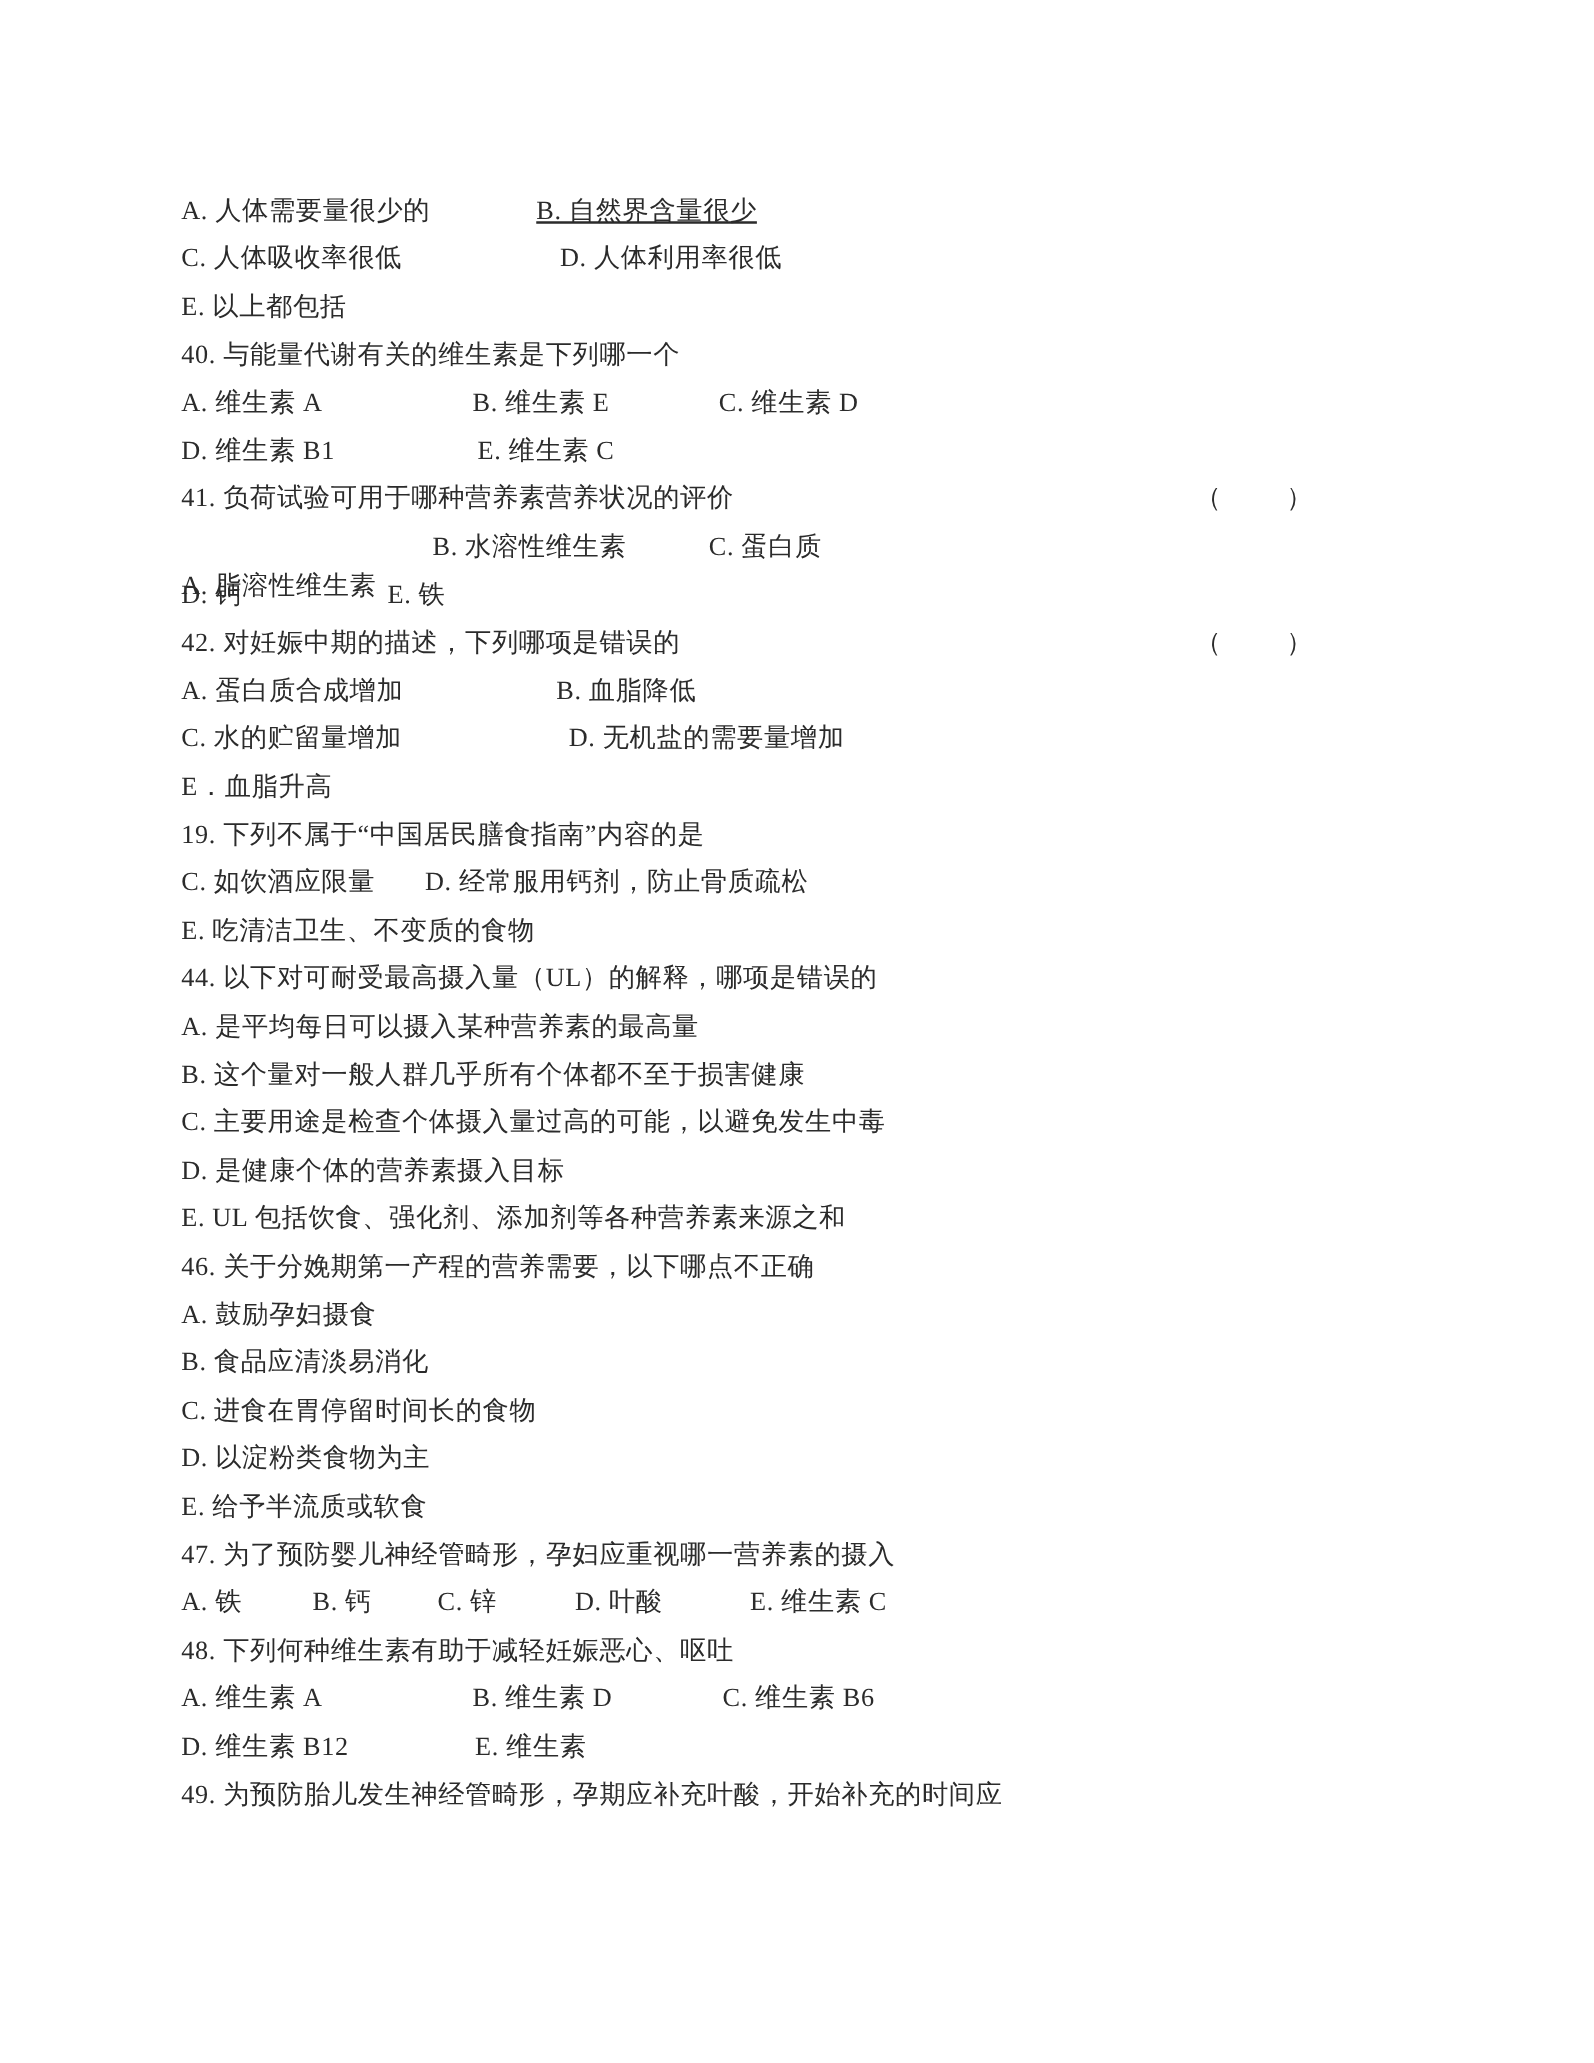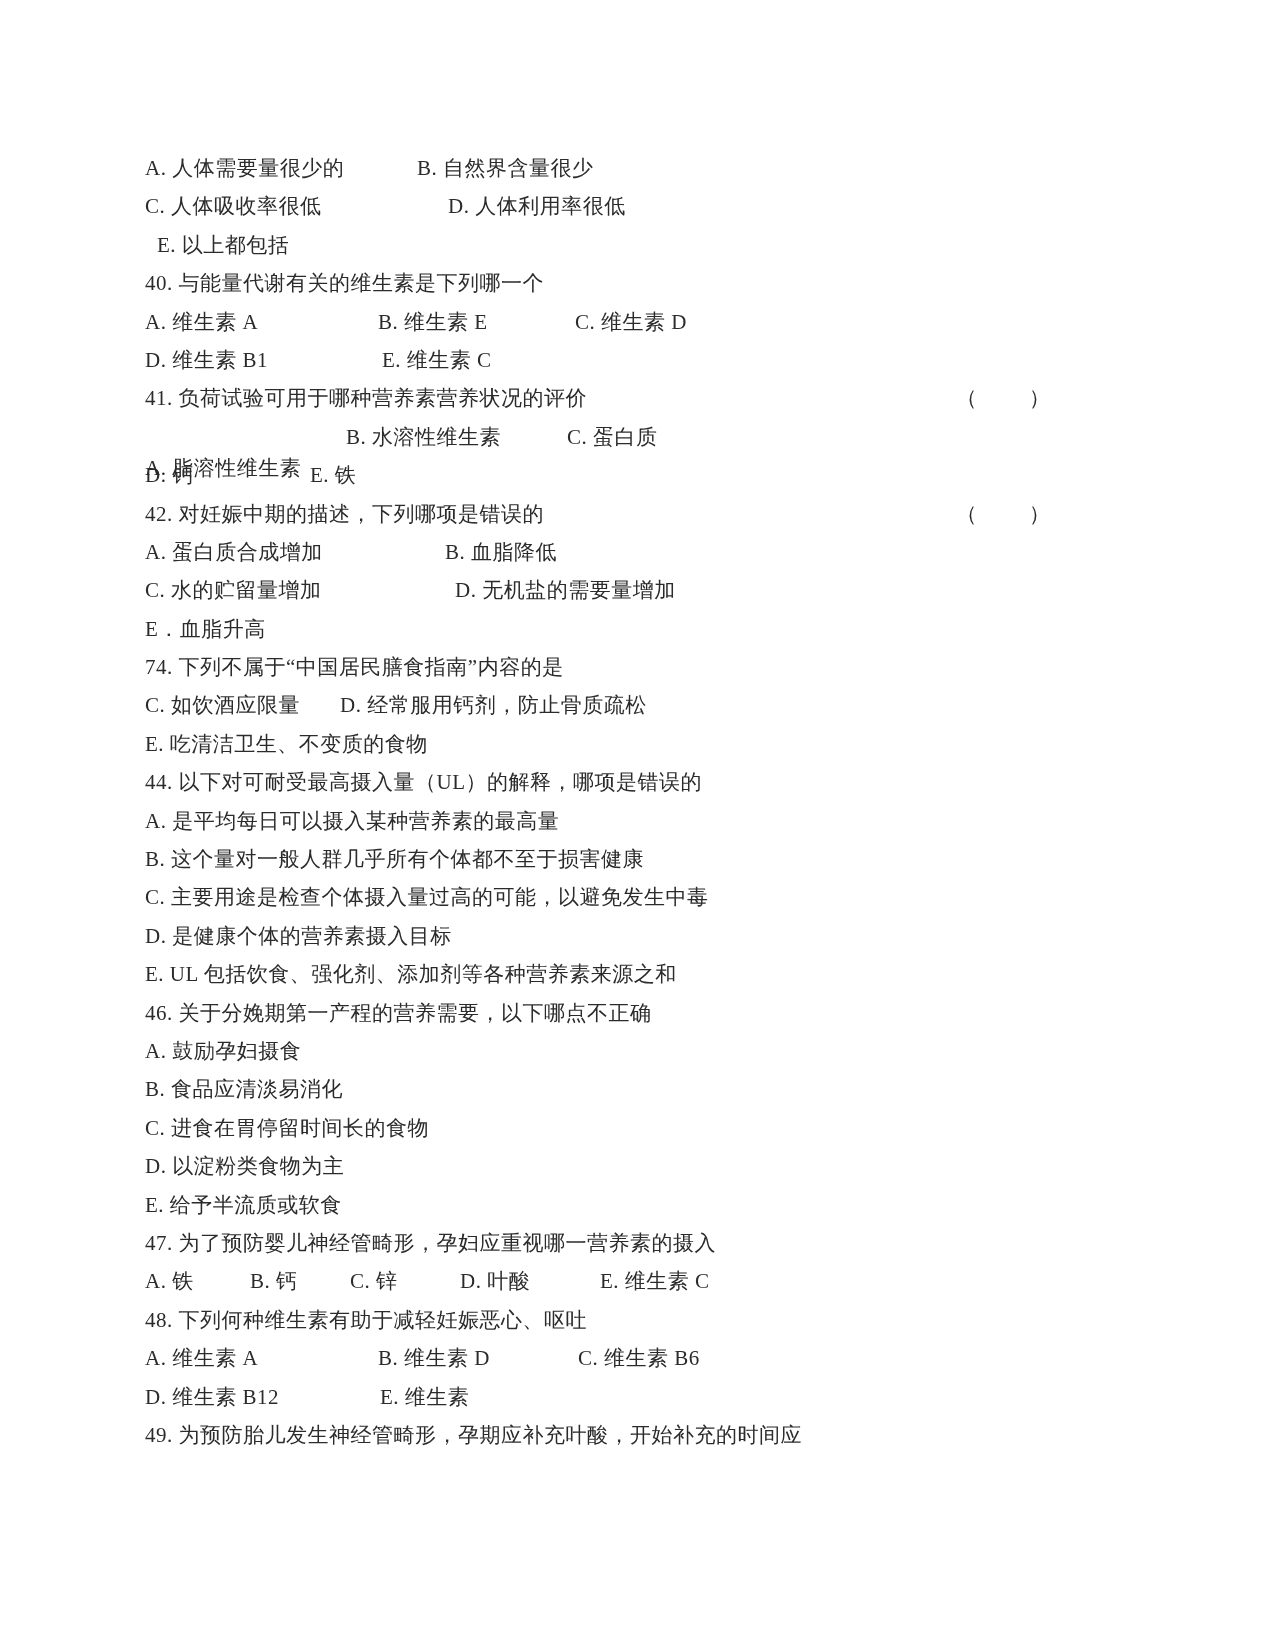--- a/index.html
+++ b/index.html
@@ -33,34 +33,34 @@
   .seg {
     position: absolute;
     top: 0;
   }
 </style>
 </head>
 <body>
 
 <div class="page">
   <div class="content">
-      <div class="line"><span class="seg" style="left: 0px;">A. 人体需要量很少的</span><span class="seg" style="left: 272px;">B. 自然界含量很少</span></div>
+      <div class="line"><span class="seg" style="left: 0px;">A. 人体需要量很少的</span><span class="seg" style="left: 284px; text-decoration: underline;">B. 自然界含量很少</span></div>
       <div class="line"><span class="seg" style="left: 0px;">C. 人体吸收率很低</span><span class="seg" style="left: 303px;">D. 人体利用率很低</span></div>
-      <div class="line"><span class="seg" style="left: 12px;">E. 以上都包括</span></div>
+      <div class="line"><span class="seg" style="left: 0px;">E. 以上都包括</span></div>
       <div class="line"><span class="seg" style="left: 0px; text-align: right;">40. 与能量代谢有关的维生素是下列哪一个</span></div>
       <div class="line"><span class="seg" style="left: 0px;">A. 维生素 A</span><span class="seg" style="left: 233px;">B. 维生素 E</span><span class="seg" style="left: 430px;">C. 维生素 D</span></div>
       <div class="line"><span class="seg" style="left: 0px;">D. 维生素 B1</span><span class="seg" style="left: 237px;">E. 维生素 C</span></div>
       <div class="line"><span class="seg" style="left: 0px;">41. 负荷试验可用于哪种营养素营养状况的评价</span><span class="seg" style="left: 811px;">（</span><span class="seg" style="left: 884px;">）</span></div>
       <div class="line"><span class="seg" style="left: 0px; margin-top: 31px;">A. 脂溶性维生素</span><span class="seg" style="left: 201px;">B. 水溶性维生素</span><span class="seg" style="left: 422px;">C. 蛋白质</span></div>
       <div class="line"><span class="seg" style="left: 0px;">D. 钙</span><span class="seg" style="left: 165px;">E. 铁</span></div>
       <div class="line"><span class="seg" style="left: 0px;">42. 对妊娠中期的描述，下列哪项是错误的</span><span class="seg" style="left: 811px;">（</span><span class="seg" style="left: 884px;">）</span></div>
       <div class="line"><span class="seg" style="left: 0px;">A. 蛋白质合成增加</span><span class="seg" style="left: 300px;">B. 血脂降低</span></div>
       <div class="line"><span class="seg" style="left: 0px;">C. 水的贮留量增加</span><span class="seg" style="left: 310px; text-align: right;">D. 无机盐的需要量增加</span></div>
       <div class="line"><span class="seg" style="left: 0px;">E．血脂升高</span></div>
-      <div class="line"><span class="seg" style="left: 0px;">74. 下列不属于“中国居民膳食指南”内容的是</span></div>
+      <div class="line"><span class="seg" style="left: 0px;">19. 下列不属于“中国居民膳食指南”内容的是</span></div>
       <div class="line"><span class="seg" style="left: 0px;">C. 如饮酒应限量</span><span class="seg" style="left: 195px;">D. 经常服用钙剂，防止骨质疏松</span></div>
       <div class="line"><span class="seg" style="left: 0px;">E. 吃清洁卫生、不变质的食物</span></div>
       <div class="line"><span class="seg" style="left: 0px;">44. 以下对可耐受最高摄入量（UL）的解释，哪项是错误的</span></div>
       <div class="line"><span class="seg" style="left: 0px;">A. 是平均每日可以摄入某种营养素的最高量</span></div>
       <div class="line"><span class="seg" style="left: 0px;">B. 这个量对一般人群几乎所有个体都不至于损害健康</span></div>
       <div class="line"><span class="seg" style="left: 0px;">C. 主要用途是检查个体摄入量过高的可能，以避免发生中毒</span></div>
       <div class="line"><span class="seg" style="left: 0px;">D. 是健康个体的营养素摄入目标</span></div>
       <div class="line"><span class="seg" style="left: 0px;">E. UL 包括饮食、强化剂、添加剂等各种营养素来源之和</span></div>
       <div class="line"><span class="seg" style="left: 0px;">46. 关于分娩期第一产程的营养需要，以下哪点不正确</span></div>
       <div class="line"><span class="seg" style="left: 0px;">A. 鼓励孕妇摄食</span></div>

